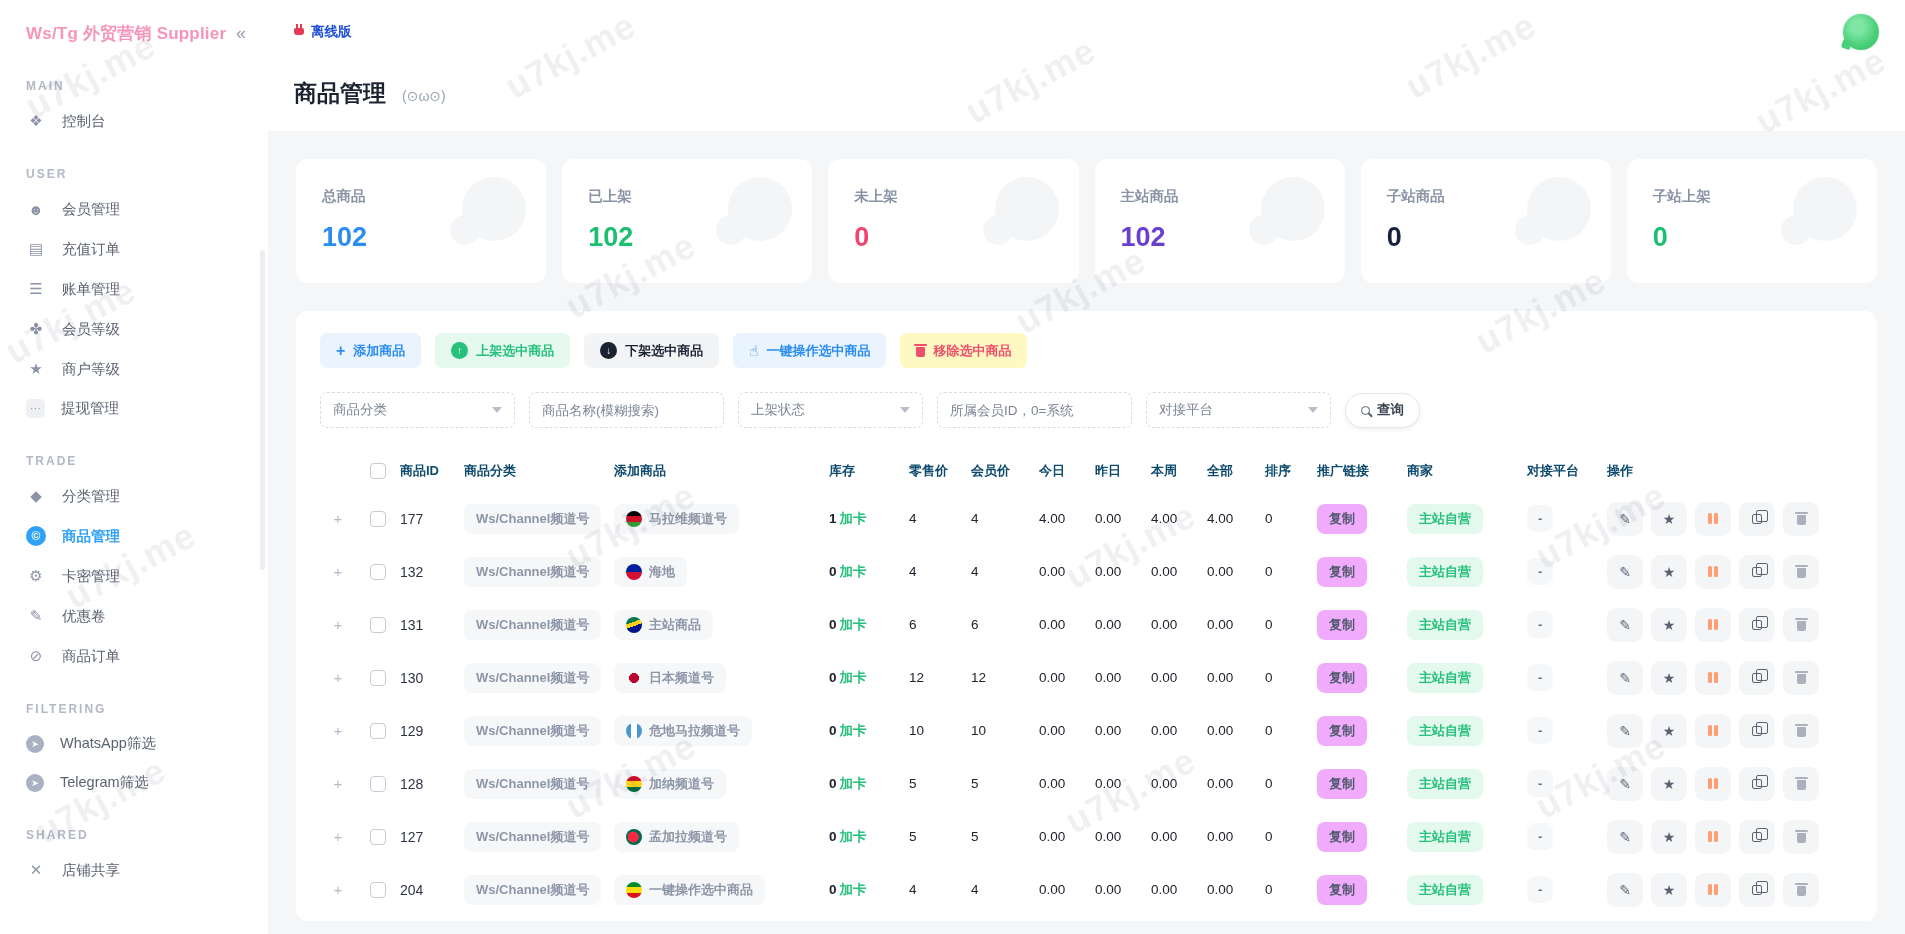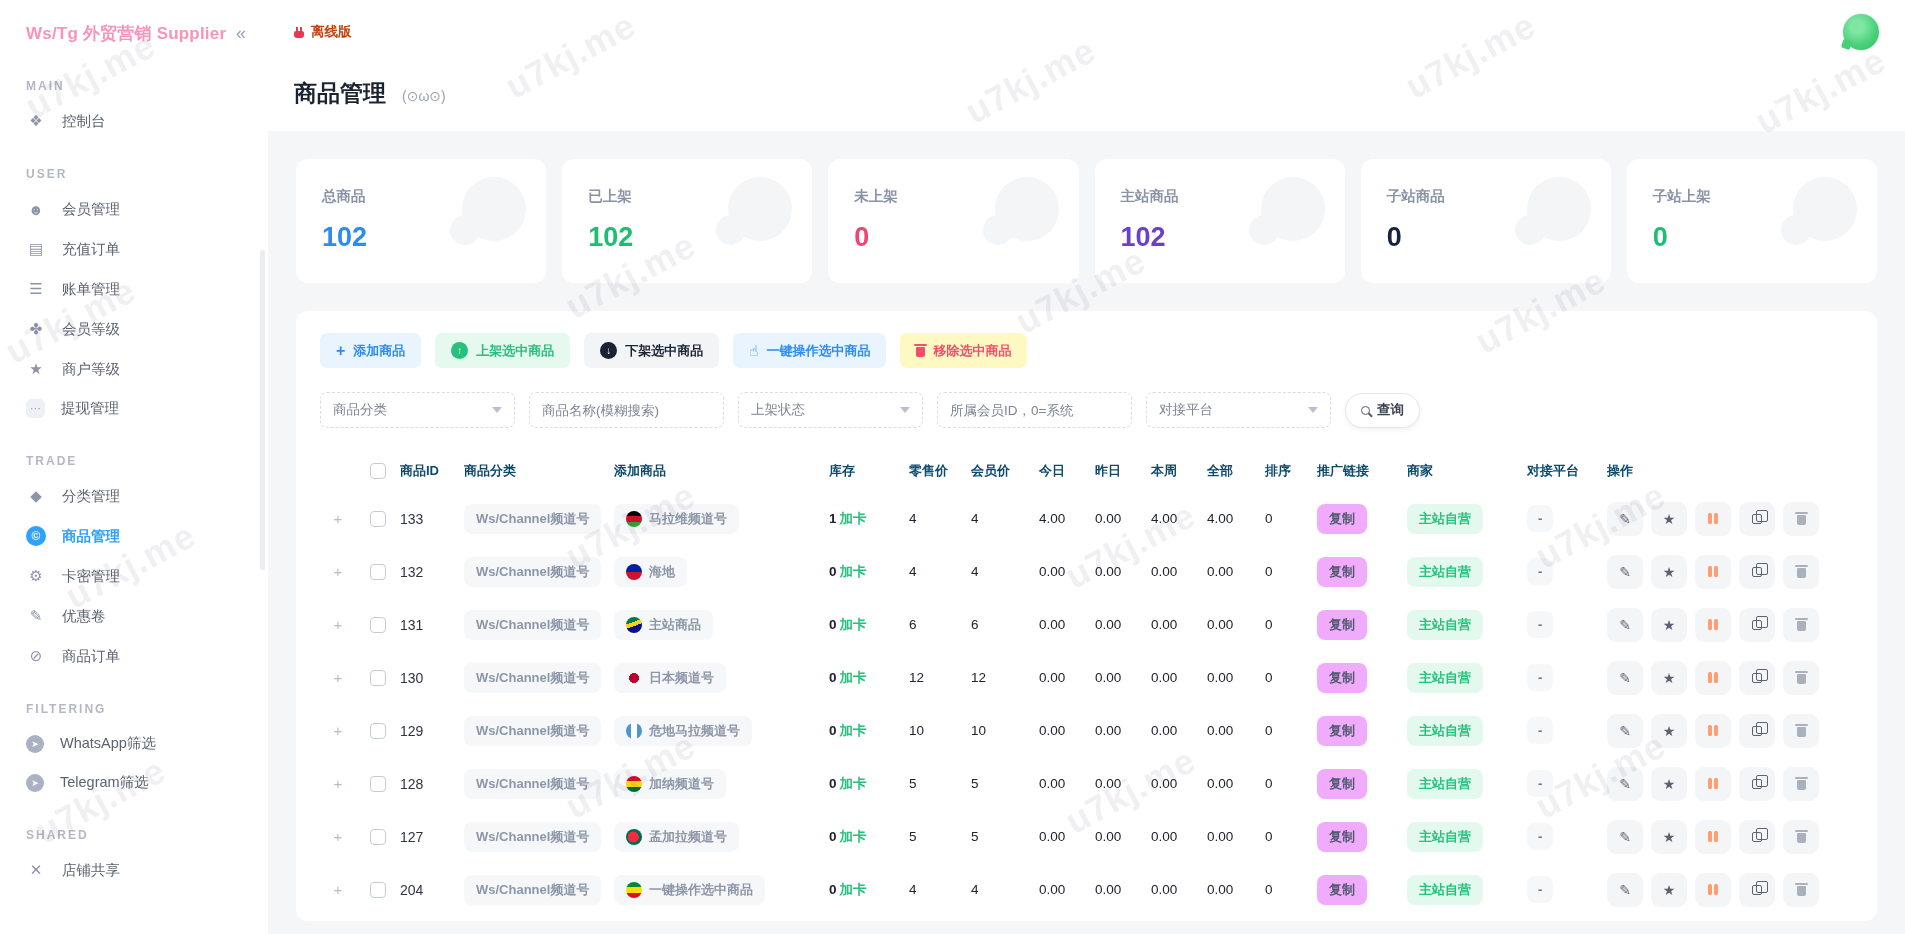--- a/index.html
+++ b/index.html
@@ -18,21 +18,21 @@
   .nav-icon { width:20px; height:20px; display:inline-flex; align-items:center; justify-content:center; color:#8d93a8; font-size:15px; font-style:normal; }
   .nav-icon.boxed { background:#eef0f4; color:#9aa1b4; border-radius:5px; font-size:11px; width:19px; height:19px; }
   .nav-icon.circled { background:#aab1c2; color:#fff; border-radius:50%; width:18px; height:18px; font-size:9px; }
   .nav-item.active { color:#2fa2f7; font-weight:700; }
   .nav-item.active .nav-icon { background:#2fa2f7; color:#fff; border-radius:50%; font-size:12px; font-weight:700; }
   .sb-thumb { position:absolute; right:3px; top:250px; width:5px; height:320px; background:#ebedf1; border-radius:3px; }
 
   
   main { flex:1; display:flex; flex-direction:column; height:100%; }
   .topbar { background:#fff; height:64px; display:flex; align-items:center; justify-content:space-between; padding:0 26px; }
-  .offline { display:flex; align-items:center; gap:7px; color:#c2410c; font-size:13.5px; font-weight:700; cursor:pointer; }
+  .offline { display:flex; align-items:flex-start; gap:7px; color:#1d4ed8; font-size:13.5px; font-weight:700; cursor:pointer; }
   .plug { position:relative; width:10px; height:7px; background:#e23c54; border-radius:2px 2px 3px 3px; margin-top:5px; }
   .plug::before,.plug::after { content:''; position:absolute; top:-4px; width:2px; height:4px; background:#e23c54; }
   .plug::before { left:2px; } .plug::after { right:2px; }
   .avatar { width:36px; height:36px; border-radius:50%; background:radial-gradient(circle at 40% 35%, #7fe6a4 20%, #49cf78 60%, #35bd66 100%); position:relative; cursor:pointer; box-shadow:0 0 0 1px #e9f7ee; }
   .avatar::after { content:''; position:absolute; left:-1px; bottom:1px; width:9px; height:9px; background:#49cf78; border-radius:2px; transform:rotate(20deg); }
 
   .titlebar { background:#fff; padding:14px 26px 22px; display:flex; align-items:center; gap:16px; }
   .page-title { font-size:23px; font-weight:700; color:#1c2330; }
   .emoticon { color:#9aa3b2; font-size:14px; margin-top:4px; }
 
@@ -296,21 +296,21 @@
           <span class="th">对接平台</span>
           <span class="th">操作</span>
         </div>
 
         <div id="tbody">
   <div class="trow">
     <span class="expander">+</span>
     <span class="cell center">
                 <span class="checkbox"></span>
               </span>
-    <span class="cell idcell">133</span>
+    <span class="cell idcell">177</span>
     <span class="cell"><span class="badge">Ws/Channel频道号</span></span>
     <span class="cell"><span class="badge">
                   <i class="flag" style="background: linear-gradient(rgb(0, 0, 0) 33%, rgb(206, 17, 38) 33%, rgb(206, 17, 38) 66%, rgb(51, 158, 53) 66%);"></i>
                   <span>马拉维频道号</span>
                 </span></span>
     <span class="cell stockcell"><b>1</b><a class="stock-add">加卡</a></span>
     <span class="cell">4</span>
     <span class="cell">4</span>
     <span class="cell">4.00</span>
     <span class="cell">0.00</span>

